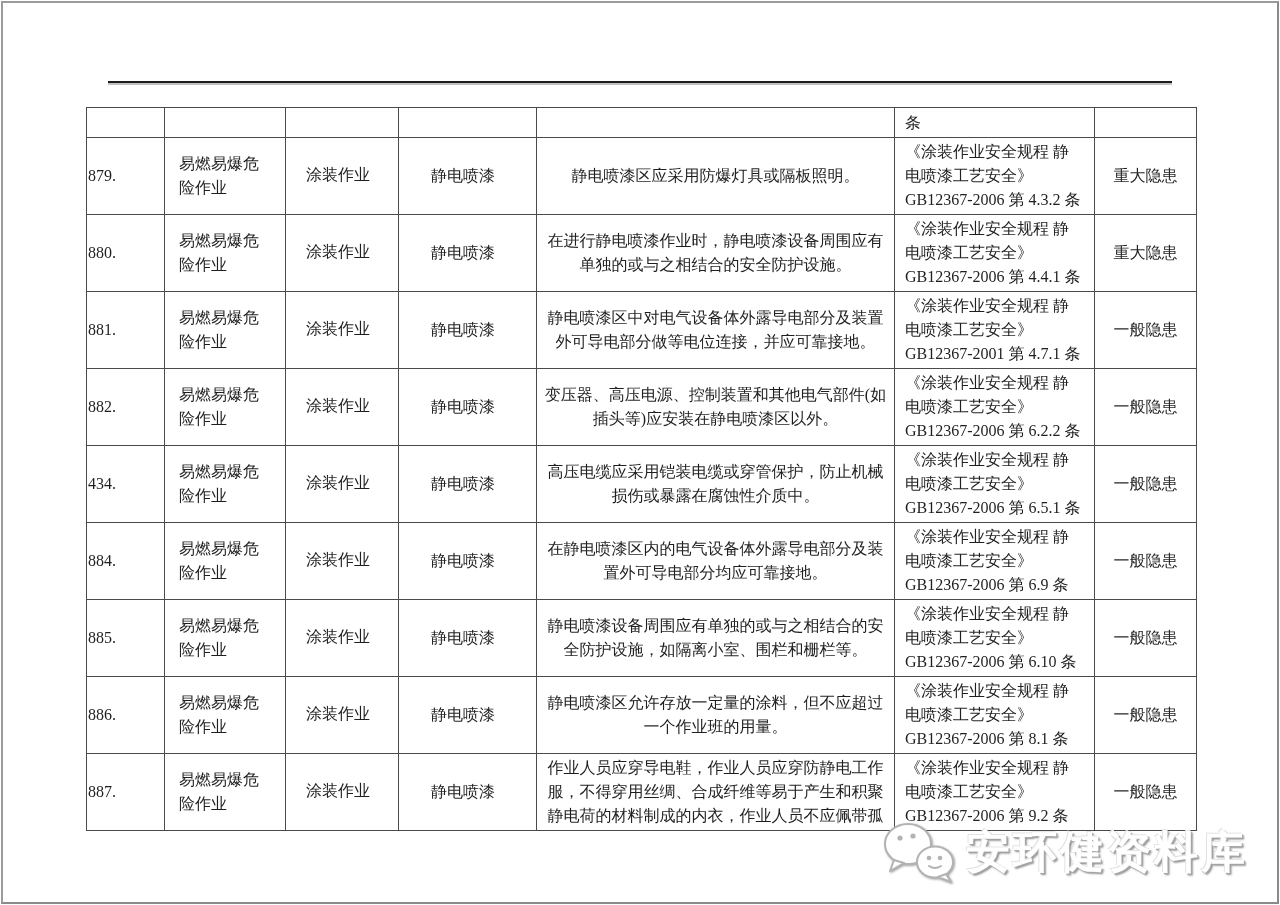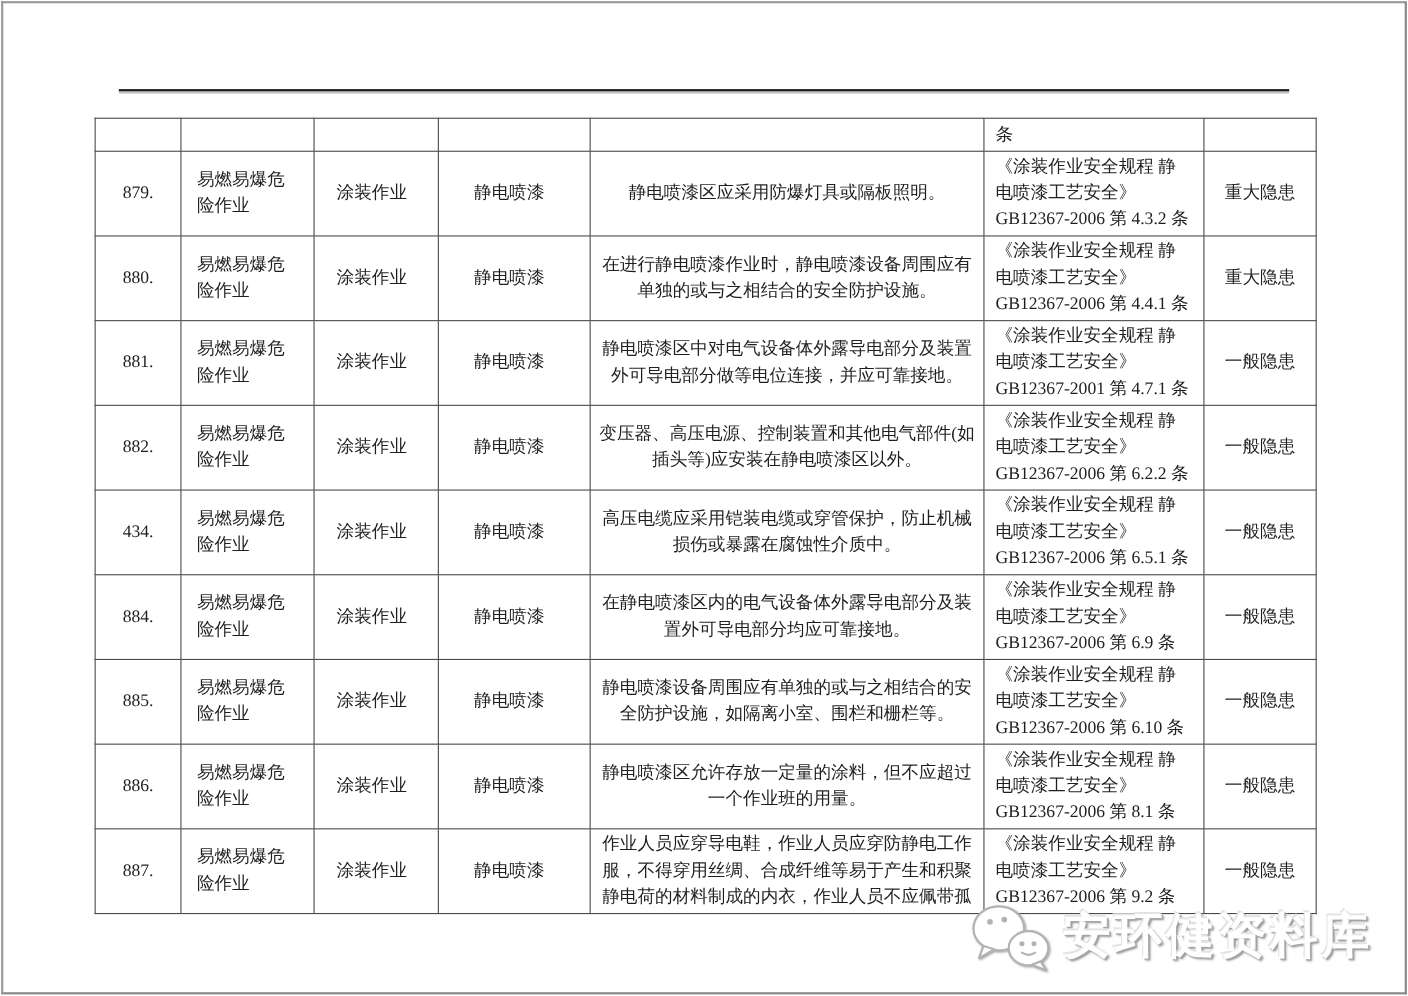--- a/index.html
+++ b/index.html
@@ -46,35 +46,36 @@
     color: #1f1f1f;
   }
   table.hazard td {
     border: 1px solid #4a4a4a;
     vertical-align: middle;
     line-height: 24px;
     overflow: hidden;
   }
   tr.carry-row { height: 30px; }
   tr.data-row  { height: 71px; }
-  td.c-no    { text-align: center; margin-left: 44px; }
+  td.c-no    { text-align: left; margin-left: 44px; }
   td.c-cat   { padding-left: 14px; padding-right: 19px; }
   td.c-act   { padding-left: 20px; font-family: Liberation Mono, monospace; }
   td.c-item  { padding-left: 32px; }
   td.c-desc  { padding: 2px 6px; text-align: center; }
   td.c-ref   { padding: 2px 4px 2px 10px; }
   td.c-level { text-align: center; }
   .ref-line  { white-space: nowrap; line-height: 24px; }
   .carry-ref { padding-left: 10px; }
 
   .watermark {
     position: absolute;
     right: 32px;
     bottom: 22px;
     display: flex;
+    align-items: center;
     gap: 8px;
   }
   .watermark .wm-text {
     font-family: "Liberation Sans", "DejaVu Sans", sans-serif;
     font-weight: 700;
     font-size: 44px;
     letter-spacing: 3px;
     color: #ffffff;
     text-shadow:
       -1px -1px 0 #e3e3e3,

